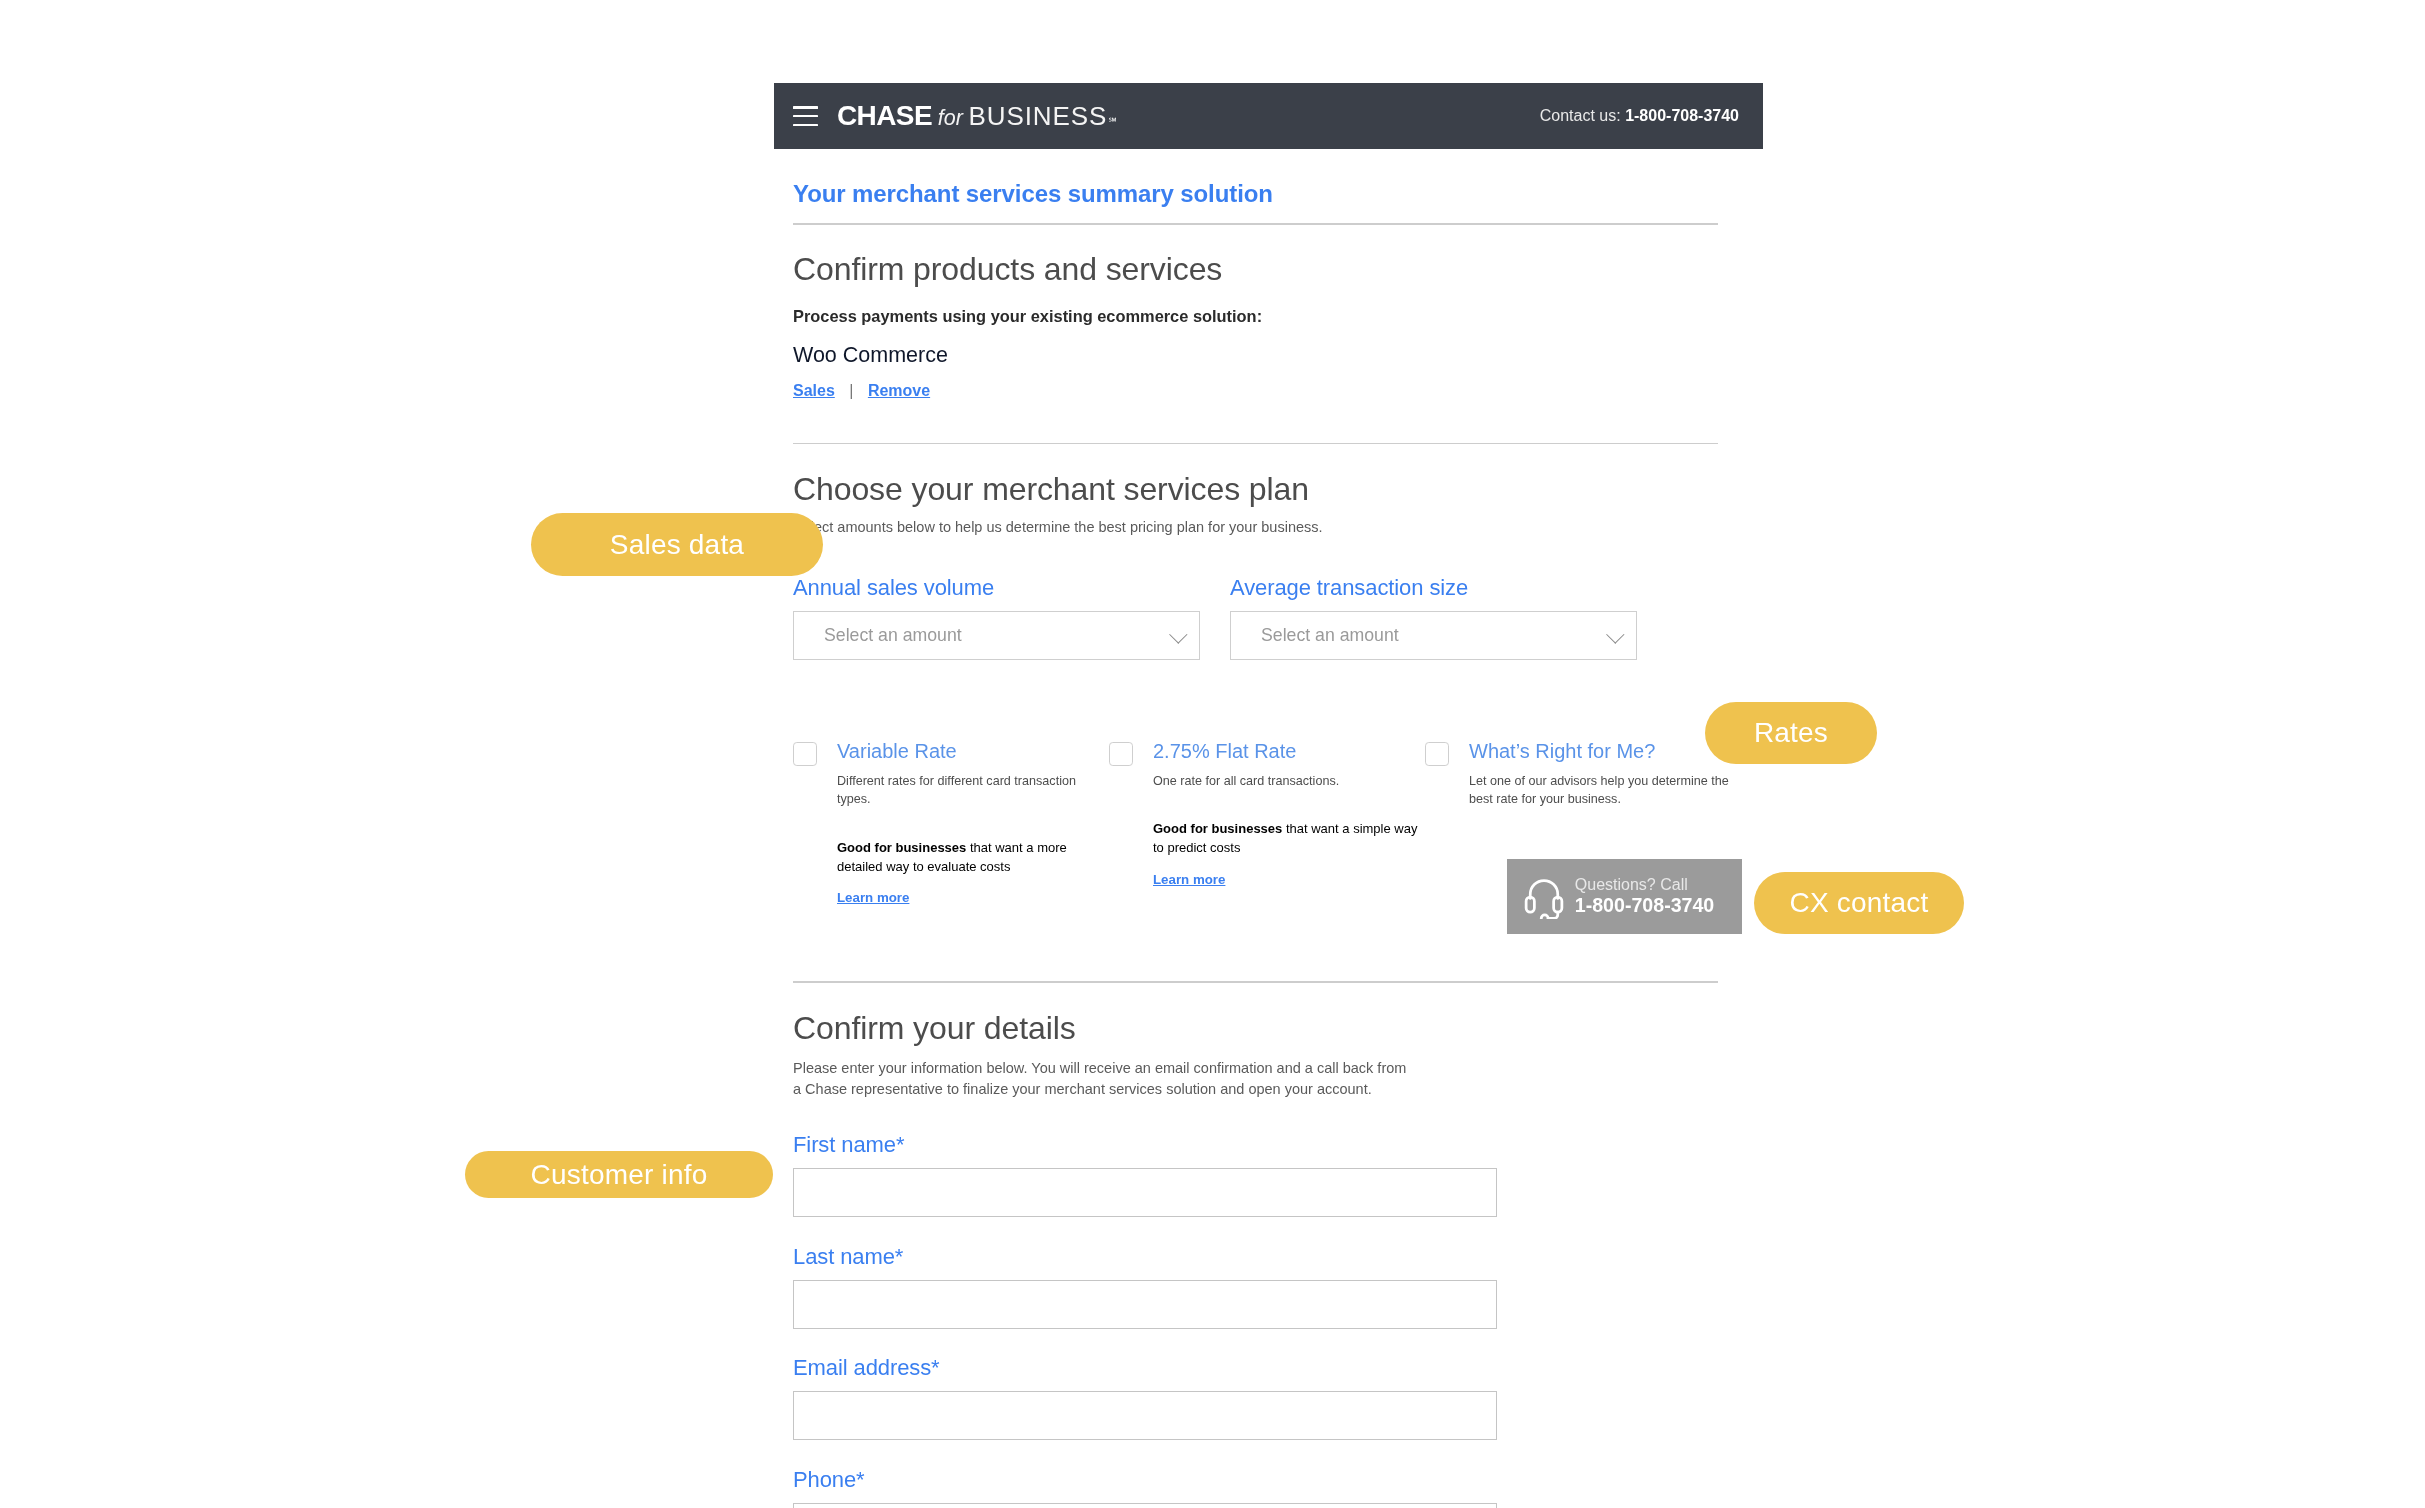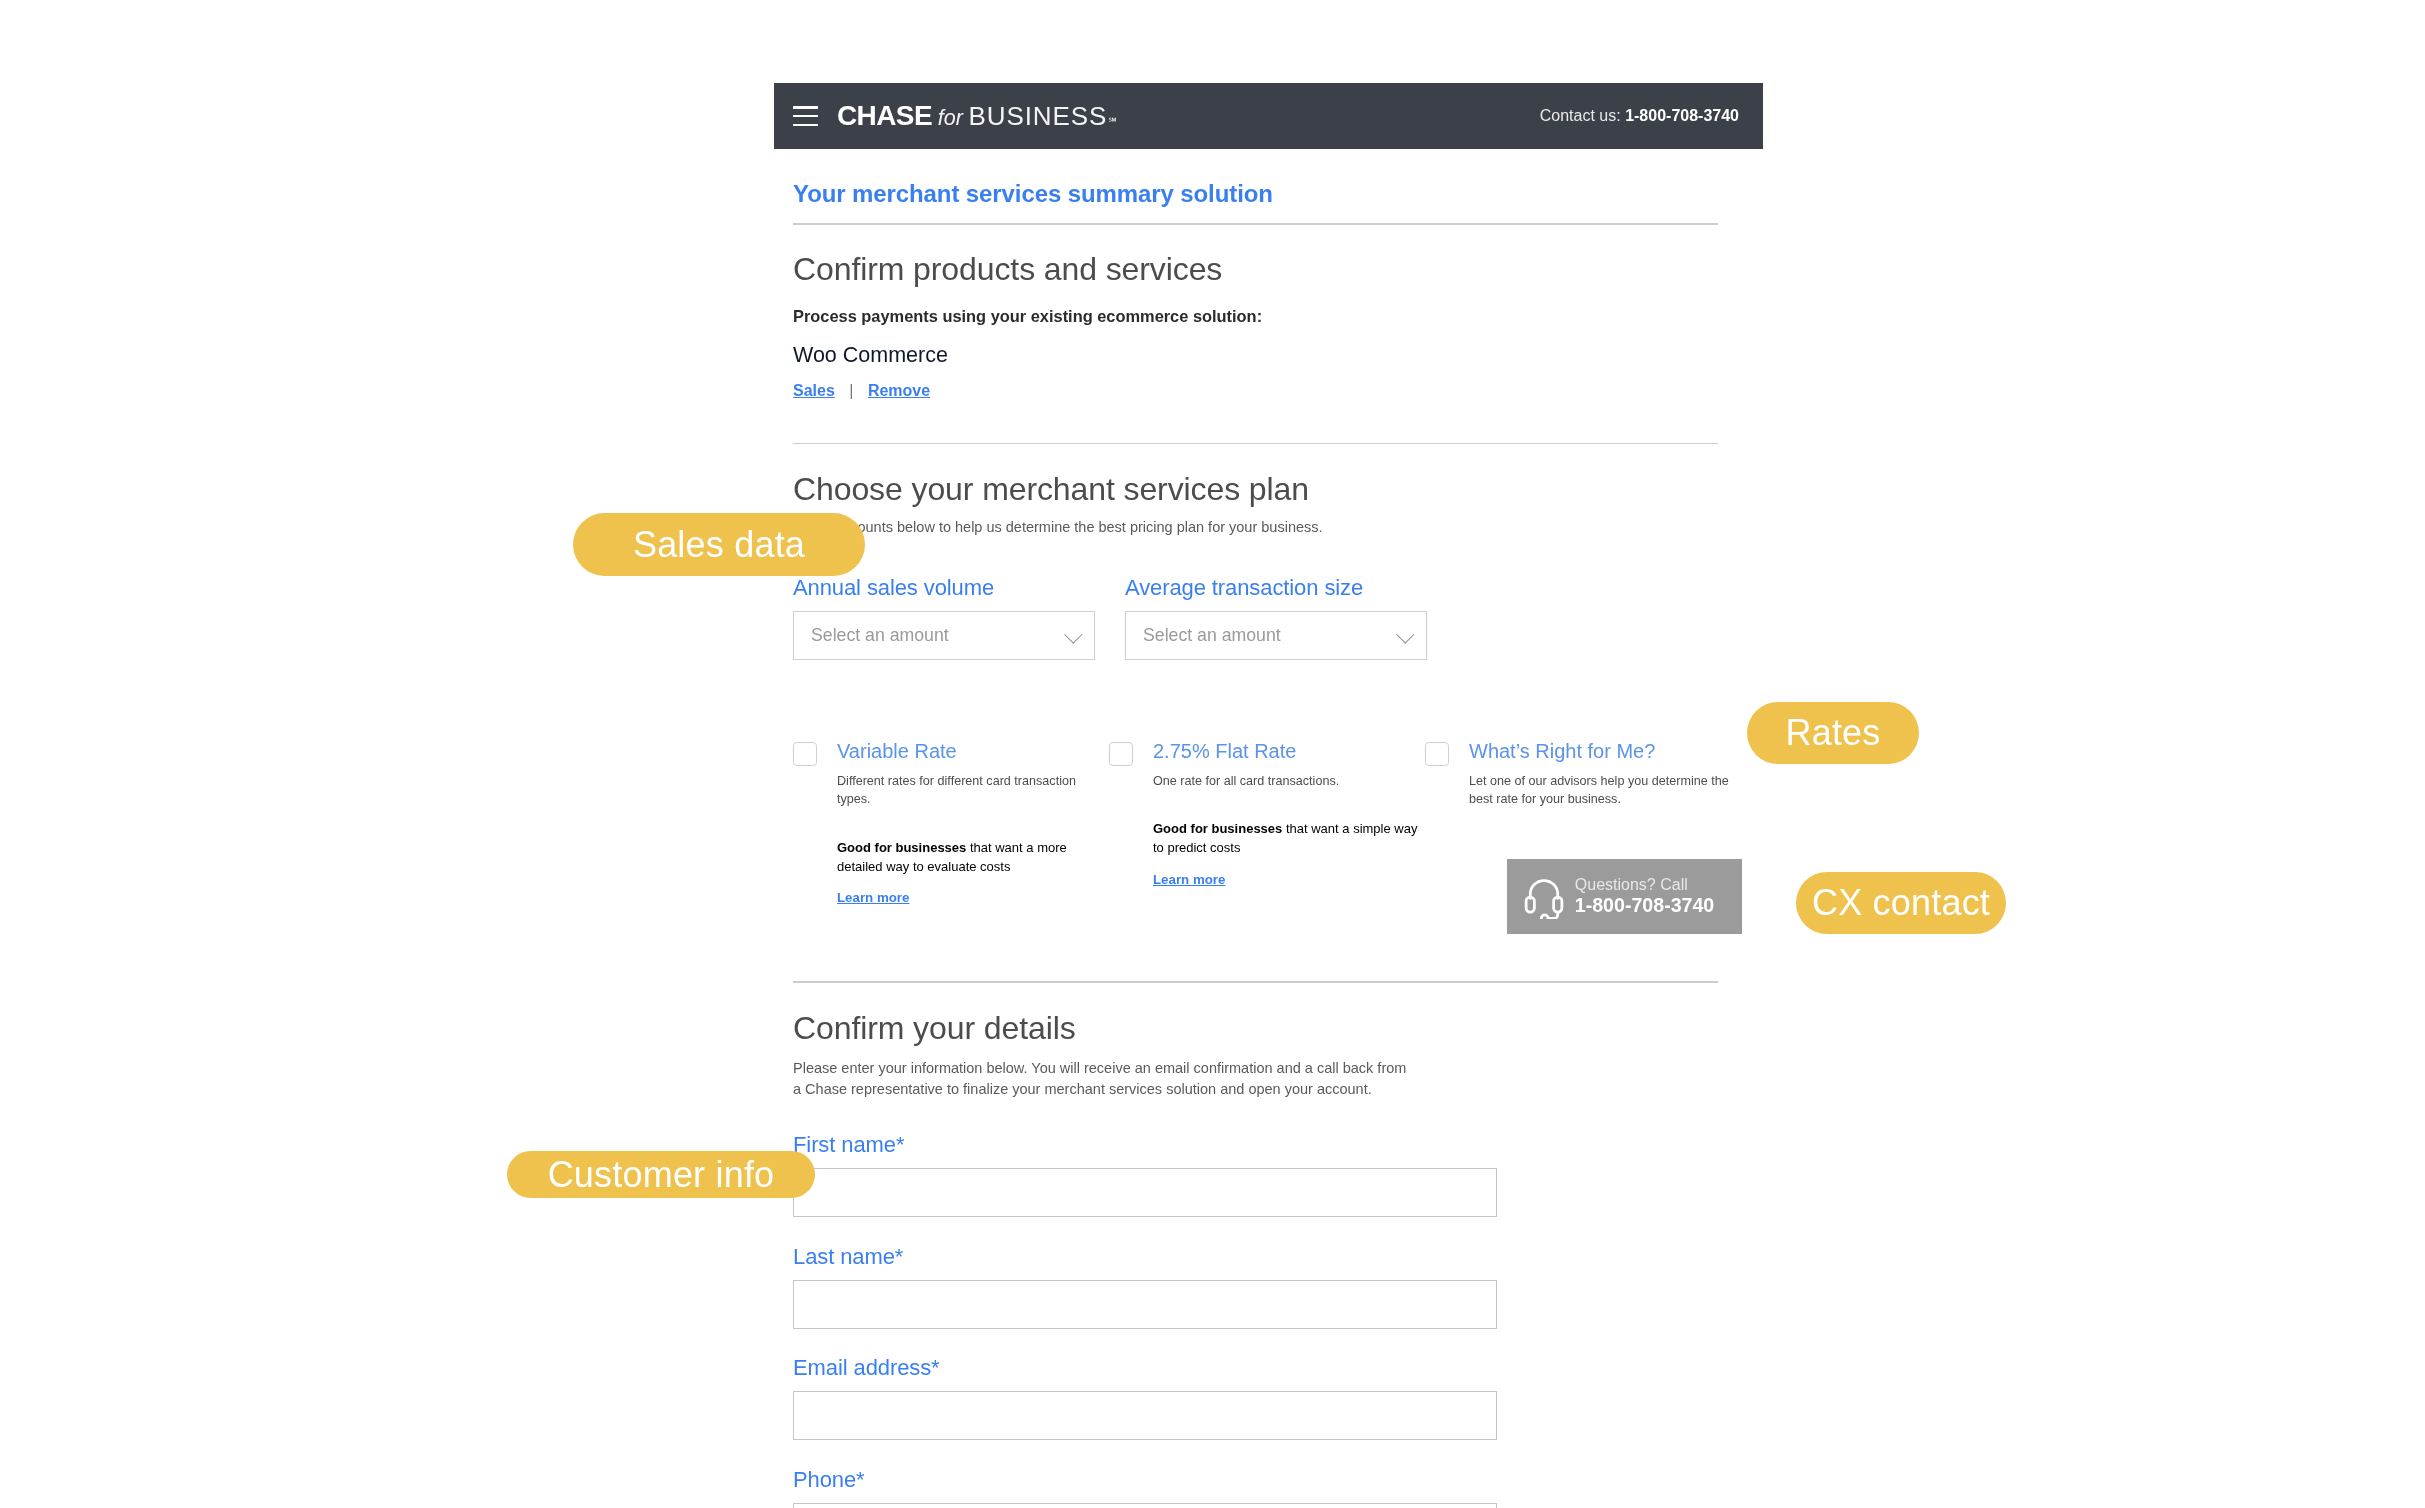--- a/index.html
+++ b/index.html
@@ -69,23 +69,23 @@
   .sec-sub.bold { font-weight: bold; color: #2b2b2b; }
   .prod-name { font-size: 21.5px; color: #0f172a; margin-top: 14px; font-weight: 300; }
   .prod-actions { margin-top: 14px; font-size: 16px; }
   .prod-actions a { color: #3a7ff0; text-decoration: underline; font-weight: bold; }
   .prod-actions span.sep { color: #767676; margin: 0 10px; }
 
   .field-label {
     color: #3a7ff0; font-size: 22px; font-weight: normal; letter-spacing: -0.1px;
   }
   .sel-box {
-    width: 302px; height: 49px; border: 1.3px solid #cfcfcf; background: #fff;
+    width: 407px; height: 49px; border: 1.3px solid #cfcfcf; background: #fff;
     margin-top: 10px; display: flex; align-items: center;
-    padding: 0 17px; position: relative;
+    padding: 0 30px; position: relative;
   }
   .sel-box .ph { color: #9a9a9a; font-size: 17.7px; font-weight: 300; }
   .chev {
     position: absolute; right: 14px; top: 50%;
     width: 12.6px; height: 12.6px; margin-top: -7.6px;
     border-right: 1.9px solid #8a8a8a; border-bottom: 1.9px solid #8a8a8a;
     transform: rotate(45deg);
   }
   .input-box {
     width: 704px; height: 49px; border: 1.3px solid #c5c5c5; background: #fff;
@@ -109,23 +109,22 @@
     display: inline-block; margin-top: 14px;
     color: #3a7ff0; font-size: 13.3px; font-weight: bold; text-decoration: underline;
   }
 
   
   .pill {
     position: absolute;
     background: #efc24e; color: #ffffff;
     border-radius: 631px;
     display: flex; align-items: center; justify-content: center;
-    font-size: 36px; letter-spacing: 0.2px;
+    font-size: 28px; letter-spacing: 0.2px;
     z-index: 40;
-    margin-left: 42px;
   }
   #pill-sales    { left: 531px;  top: 513px;  width: 292px; height: 63px; }
   #pill-rates    { left: 1705px; top: 702px; width: 172px; height: 62px;  }
   #pill-cx       { left: 1754px; top: 872px; width: 210px; height: 62px;  }
   #pill-customer { left: 465px;  top: 1151px; width: 308px; height: 47px; }
 
   
   .callout {
     position: absolute; left: 1507px; top: 859px;
     width: 235px; height: 75px;

